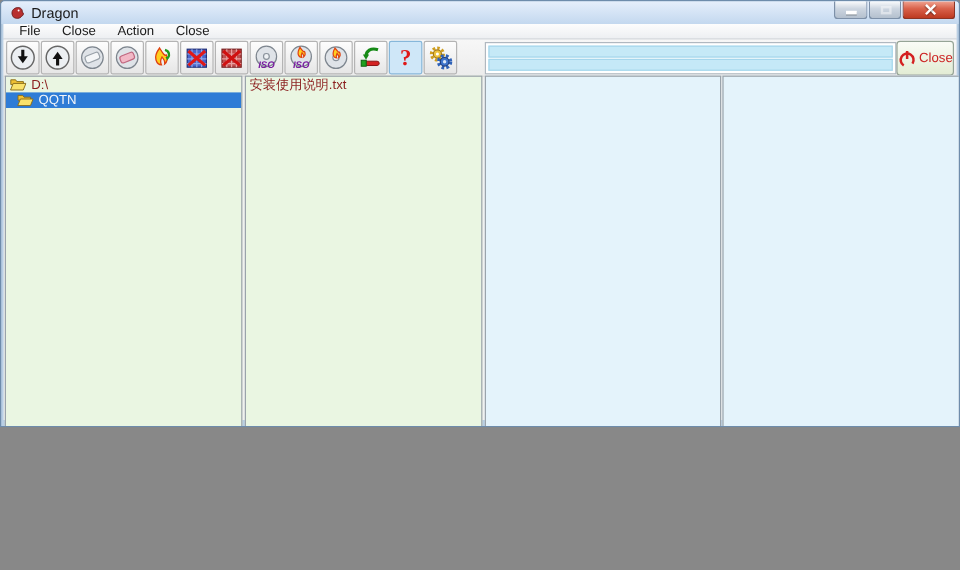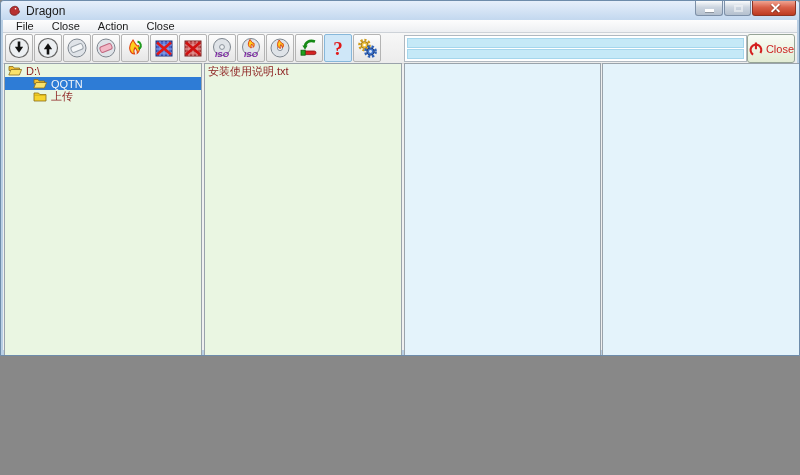--- a/index.html
+++ b/index.html
@@ -46,21 +46,21 @@
   .close-label { font-size: 11px; color: #cc2222; }
   
   .panels { position: absolute; left: 1px; top: 43px; width: 796px; height: 395px; }
   .panel { position: absolute; top: 0; height: 395px; border: 1px solid #9aa3ab; overflow: hidden; }
   .panel.green { background: #eaf6e2; }
   .panel.blue  { background: #e4f3fb; }
   .p1 { left: 0; width: 198px; } .p2 { left: 200px; width: 198px; }
   .p3 { left: 400px; width: 197px; } .p4 { left: 598px; width: 198px; }
   .tree-row { display: flex; align-items: center; height: 13px; font-size: 11px; color: #8b1e1e;
               padding-left: 3px; white-space: nowrap; cursor: default; }
-  .tree-row.child { padding-left: 28px; }
+  .tree-row.child { padding-left: 9px; }
   .tree-row.selected { background: #2e7cd6; color: #f2f5f9; }
   .ficon { display: inline-flex; margin-right: 4px; flex: 0 0 auto; }
   .file-row { font-size: 11px; color: #8b1e1e; line-height: 12px; padding-left: 3px; white-space: nowrap; cursor: default; }
   .files-pad { padding-top: 1px; }
   
   .bottombar { position: absolute; left: 1px; top: 439px; width: 796px; height: 12px; }
   .sb { position: absolute; top: 0; height: 11px; border: 1px solid #a8a8a8; border-radius: 1px;
         background: linear-gradient(#fafafa, #e6e6e6 50%, #cfcfcf); cursor: default; }
   .sb1 { left: 0; width: 198px; } .sb2 { left: 200px; width: 198px; }
   .sb3 { left: 400px; width: 197px; } .sb4 { left: 598px; width: 198px; }
@@ -238,29 +238,20 @@
         </div>
         <div class="tree-row child selected">
           <span class="ficon">
               <svg width="14" height="11" viewBox="0 0 14 11">
                 <path d="M1 1.5 h4 l1 1.5 h5.5 v2.5 H1 Z" fill="#f2c233" stroke="#8a6d1a" stroke-width="0.8"></path>
                 <path d="M0.8 10 L3 4.5 H13.6 L11.4 10 Z" fill="#fae26b" stroke="#8a6d1a" stroke-width="0.8"></path>
               </svg>
             </span>
           <span>QQTN</span>
         </div>
-        <div class="tree-row child">
-          <span class="ficon">
-              <svg width="14" height="11" viewBox="0 0 14 11">
-                <path d="M1 2 h4.5 l1.3 1.5 H13 V10 H1 Z" fill="#f6d32d" stroke="#8a6d1a" stroke-width="0.8"></path>
-                <path d="M1 4.2 H13" stroke="#c9a50f" stroke-width="0.8"></path>
-              </svg>
-            </span>
-          <span>上传</span>
-        </div>
       </div>
 
       <div class="panel green p2 files-pad">
         <div class="file-row">
           <span>安装使用说明.txt</span>
         </div>
       </div>
 
       <div class="panel blue p3"></div>
       <div class="panel blue p4"></div>

